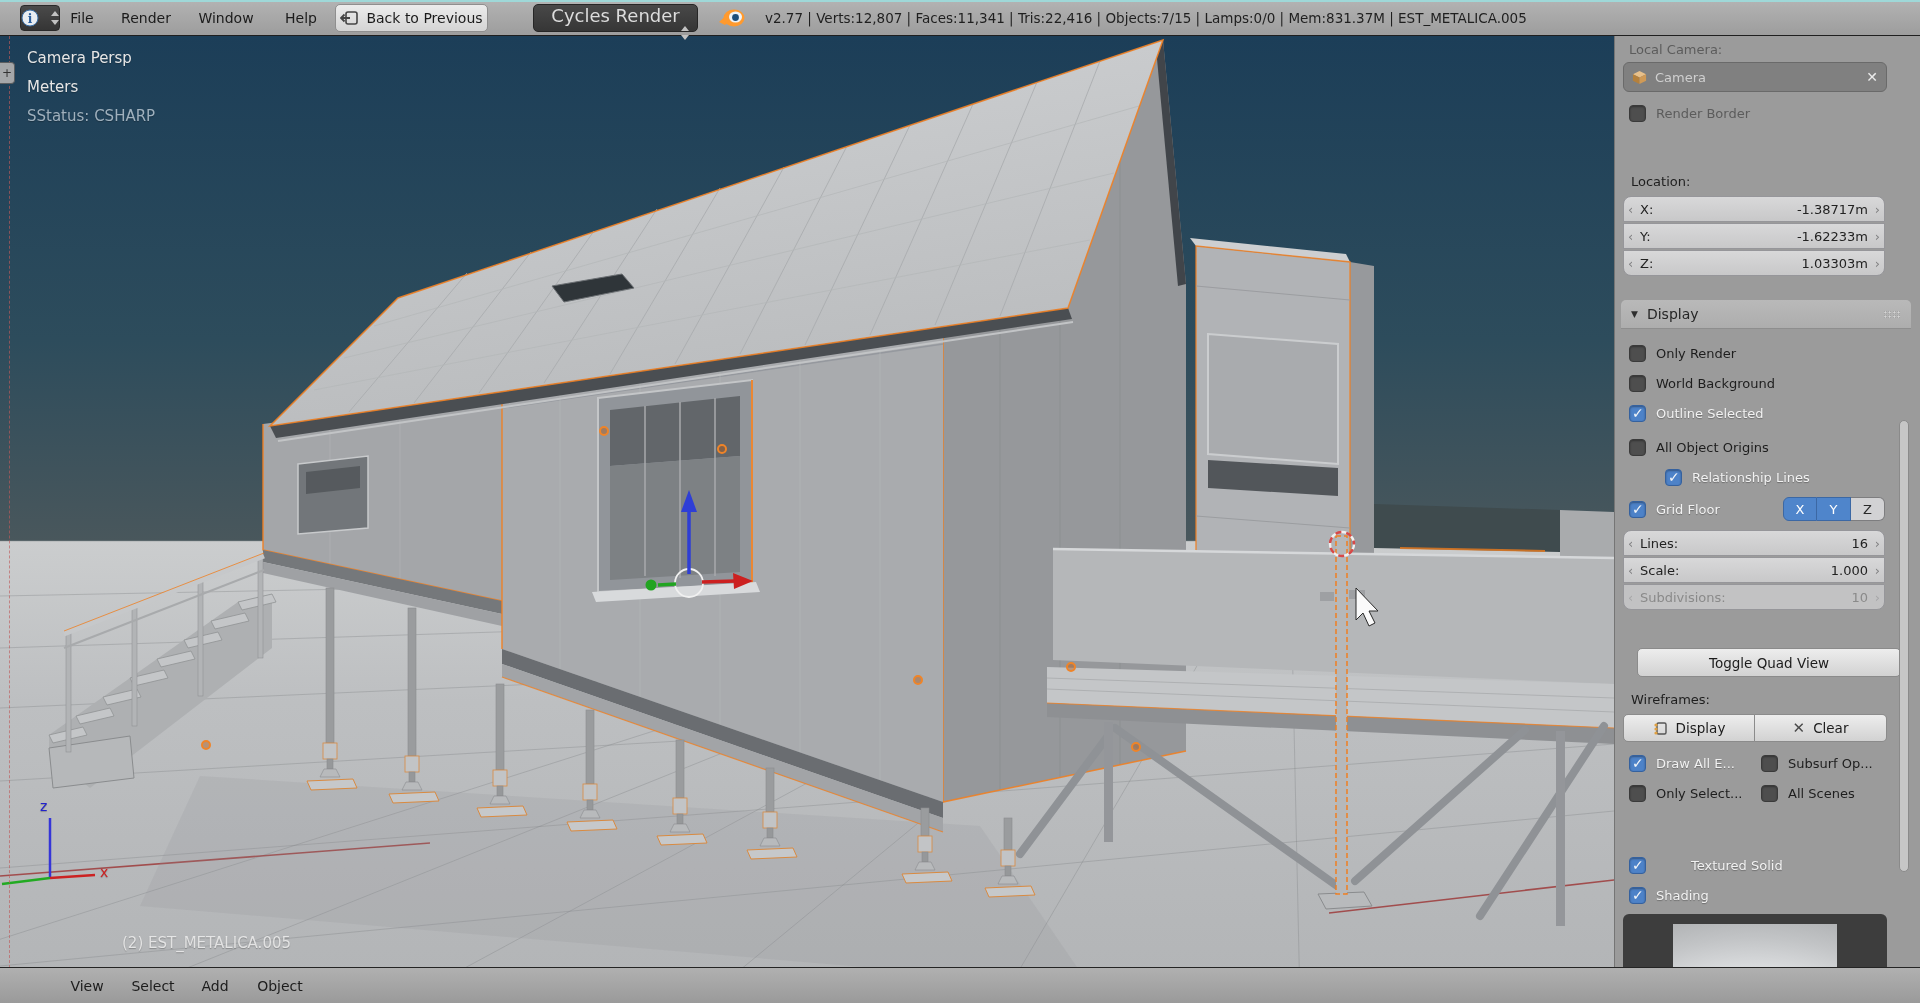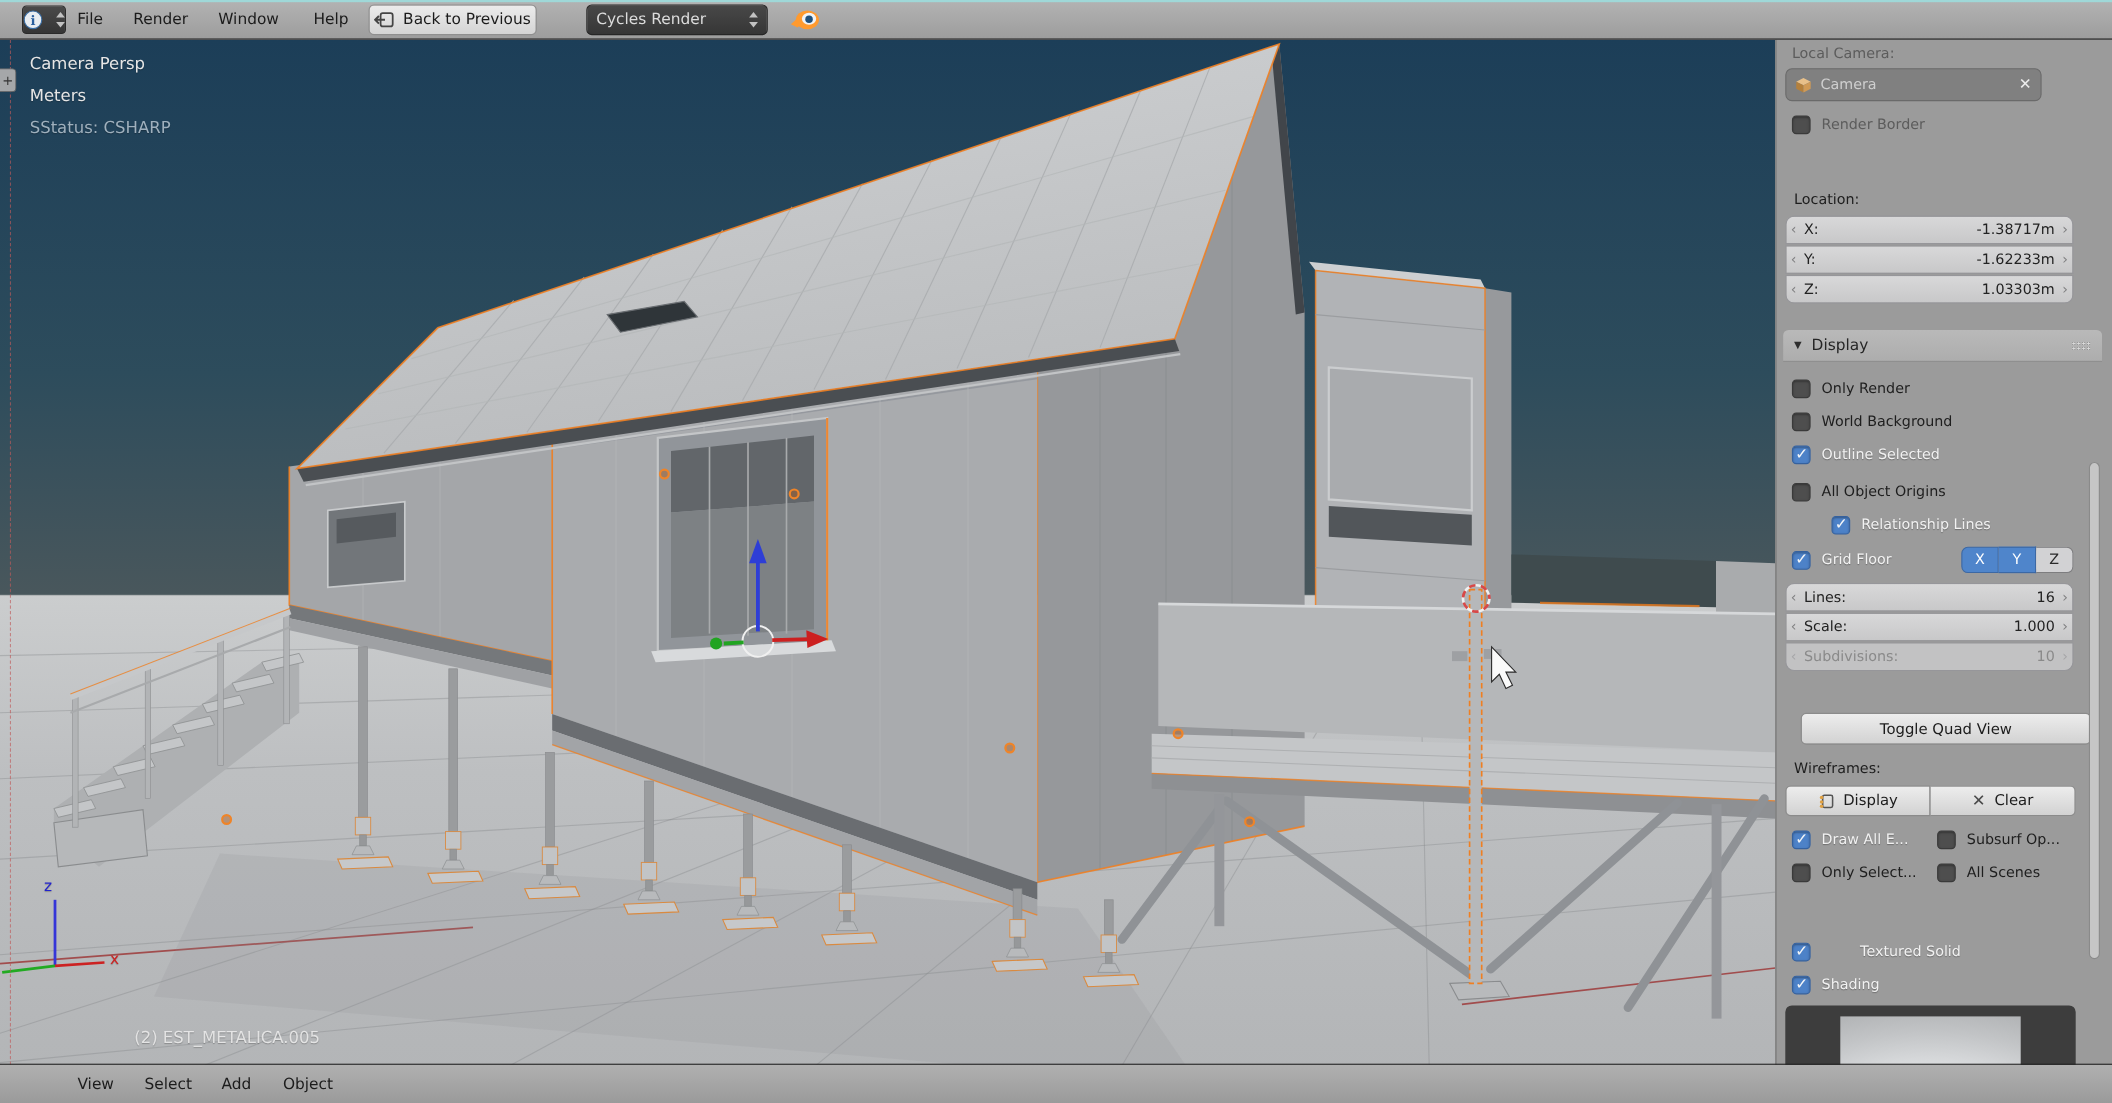--- a/index.html
+++ b/index.html
@@ -11,21 +11,21 @@
   #topbar { position:absolute; left:0; top:0; width:1920px; height:36px;
     background:linear-gradient(#b3b3b3,#9d9d9d); border-bottom:1px solid #1f1f1f; z-index:30; }
   #topbar::before { content:""; position:absolute; left:0; top:0; width:100%; height:2px; background:#9fd8d8; }
   .menu-item { position:absolute; top:0; height:36px; line-height:36px; font-size:14px; color:#1b1b1b;
     text-align:center; cursor:default; }
   .icon-btn-dark { background:linear-gradient(#4a4a4a,#353535); border:1px solid #2a2a2a; border-radius:4px;
     display:flex; align-items:center; justify-content:center; gap:3px; }
   .btn-light { background:linear-gradient(#ececec,#d4d4d4); border:1px solid #8f8f8f; border-radius:5px;
     display:flex; align-items:center; justify-content:center; gap:7px; font-size:14px; color:#1b1b1b; }
   .dd-dark { background:linear-gradient(#484848,#363636); border:1px solid #262626; border-radius:5px;
-    display:flex; align-items:center; color:#dcdcdc; font-size:14px; padding:0 8px; }
+    display:flex; align-items:center; color:#dcdcdc; font-size:18px; padding:0 8px;flex-direction:column; }
   .dd-arrows { width:9px; height:14px; position:relative; margin-left:auto; flex:none; }
   .dd-arrows::before, .dd-arrows::after { content:""; position:absolute; left:1px; border-left:4px solid transparent; border-right:4px solid transparent; }
   .dd-arrows::before { top:0; border-bottom:5px solid #c2c2c2; }
   .dd-arrows::after { bottom:0; border-top:5px solid #c2c2c2; }
   #stats { position:absolute; left:765px; top:0; height:36px; line-height:36px; font-size:13.5px; color:#1f1f1f; white-space:nowrap; }
 
   
   #viewport { position:absolute; left:0; top:36px; width:1614px; height:967px; overflow:hidden; background:#b4b6b8; }
   #vp-svg { position:absolute; left:0; top:0; }
   .vp-text { position:absolute; font-size:15px; color:#e6e6e6; text-shadow:0 1px 1px rgba(0,0,0,.25); }
@@ -62,21 +62,21 @@
   .nfield.dis { background:#c2c2c3; color:#8a8a8a; }
   .nfield.dis::before,.nfield.dis::after{ color:#a6a6a8; }
   .sbtn { background:linear-gradient(#ededed,#d2d2d2); border:1px solid #8b8b8b; border-radius:5px;
     display:flex; align-items:center; justify-content:center; gap:8px; font-size:13.5px; color:#1c1c1c; }
   .seg { display:flex; position:absolute; }
   .seg span { width:34px; height:24px; line-height:24px; text-align:center; font-size:13px;
     border:1px solid #7d7d7f; border-left:none; background:#d2d2d4; color:#2a2a2a; }
   .seg span:first-child { border-left:1px solid #7d7d7f; border-radius:6px 0 0 6px; }
   .seg span:last-child { border-radius:0 6px 6px 0; }
   .seg span.act { background:#4f85cb; color:#fff; border-color:#3c68a4; }
-  #cam-field { position:absolute; left:8px; top:26px; width:233px; height:30px; background:#808080;
+  #cam-field { position:absolute; left:8px; top:26px; width:264px; height:30px; background:#808080;
     border:1px solid #6a6a6a; border-radius:6px; display:flex; align-items:center; gap:8px; padding:0 8px;
     color:#cfcfcf; font-size:13px; }
   .x-ico { margin-left:auto; color:#ececec; font-size:14px; }
   #matcap-frame { position:absolute; left:8px; top:878px; width:264px; height:89px; background:#3d3d3d;
     border-radius:6px 6px 0 0; }
   #matcap-img { position:absolute; left:50px; top:10px; width:164px; height:79px;
     background:radial-gradient(130% 150% at 50% 135%, #f2f3f4 0%, #e2e4e6 45%, #c2c4c6 78%, #b0b2b4 100%); }
   #scrollbar { position:absolute; left:284px; top:384px; width:10px; height:452px; background:#c6c6c6;
     border-radius:5px; border:1px solid #8a8a8a; }
 
@@ -114,20 +114,21 @@
     <span class="dd-arrows"></span>
   </div>
 
   <svg class="abs" style="left:716px;top:7px;" width="30" height="22" viewBox="0 0 30 22">
     <path d="M3 15 L13 6 L18 10 L9 18 Z" fill="#ff9a2e"></path>
     <ellipse cx="18" cy="11" rx="10.5" ry="8.5" fill="#ff9a2e"></ellipse>
     <ellipse cx="19.5" cy="10" rx="6.5" ry="5.5" fill="#eef3f8"></ellipse>
     <circle cx="19.5" cy="10.5" r="3.4" fill="#1f4f7a"></circle>
   </svg>
 
+  <div id="stats">v2.77 | Verts:12,807 | Faces:11,341 | Tris:22,416 | Objects:7/15 | Lamps:0/0 | Mem:831.37M | EST_METALICA.005</div>
 </div>
 
 <div id="viewport">
 <svg id="vp-svg" width="1614" height="967" viewBox="0 0 1614 967">
   <defs>
     <linearGradient id="sky" x1="0" y1="0" x2="0" y2="1">
       <stop offset="0" stop-color="#1c3e58"></stop>
           <stop offset="0.6" stop-color="#2d4c5c"></stop>
           <stop offset="1" stop-color="#49575c"></stop>
     </linearGradient>

